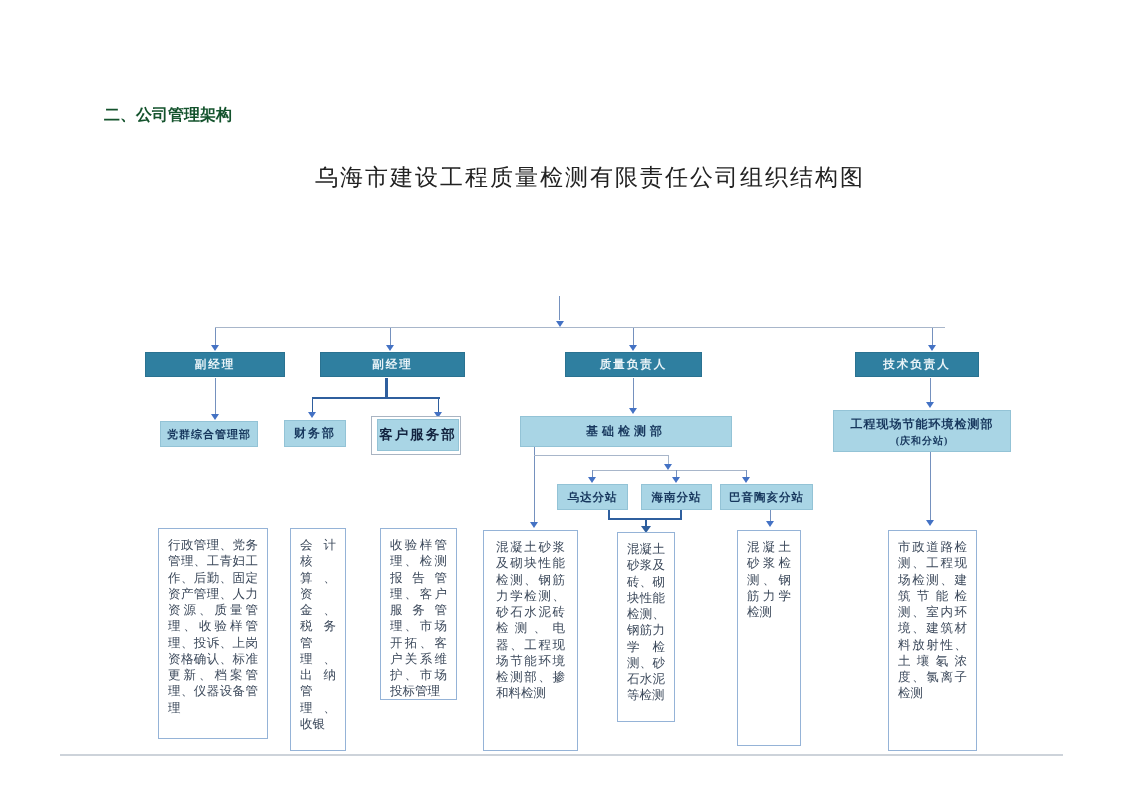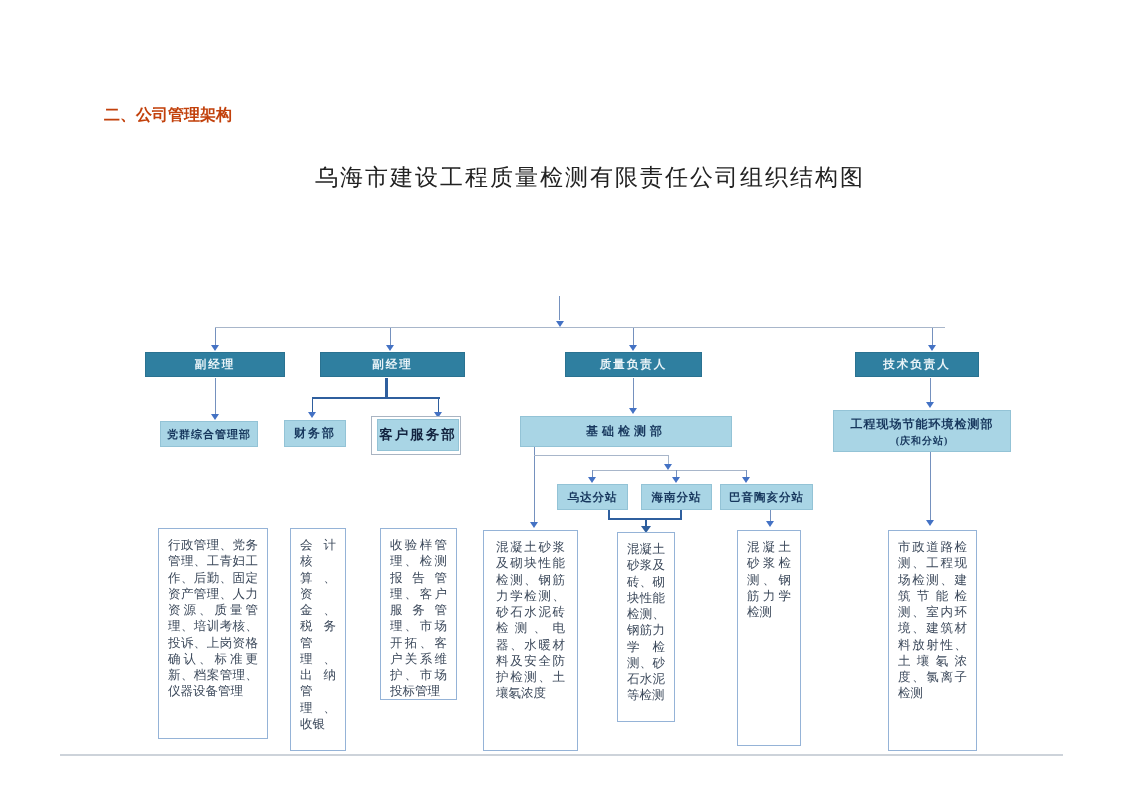--- a/index.html
+++ b/index.html
@@ -1,21 +1,21 @@
 <!DOCTYPE html>
 <html><head>
 <meta charset="utf-8">
 <style>
   html,body{margin:0;padding:0;background:#fff;}
   .page{position:relative;width:1122px;height:793px;background:#fff;overflow:hidden;
         font-family:"Liberation Serif", serif;}
   .abs{position:absolute;}
   
   .section-heading{font-family:"Liberation Sans", sans-serif;font-weight:bold;
-        font-size:16px;color:#c2410c;text-align:center;}
+        font-size:16px;color:#14532d;text-align:center;}
   .chart-title{font-size:23px;color:#222;text-align:center;letter-spacing:2px;}
   
   .bx{box-sizing:border-box;display:flex;align-items:center;justify-content:center;
       text-align:center;}
   .bx-top{background:#295B66;border:2px solid #163F49;color:#F2F7F8;
       font-size:12px;font-weight:bold;letter-spacing:1px;}
   .bx-l2{background:#2F7FA0;border:1px solid #2A7291;color:#EAF4F8;
       font-size:11.5px;font-weight:bold;letter-spacing:2px;}
   .bx-lb{background:#A9D5E5;border:1px solid #93C3D6;color:#17375D;
       font-weight:bold;}
@@ -107,23 +107,23 @@
   <div class="ln ln-strong" style="left:608px;top:510px;width:2px;height:10px;"></div>
   <div class="ln ln-strong" style="left:680px;top:510px;width:2px;height:10px;"></div>
   <div class="ln ln-strong" style="left:608px;top:518px;width:74px;height:2px;"></div>
   <div class="ln ln-strong" style="left:645px;top:520px;width:2px;height:7px;"></div>
   <div class="ar ar-strong" style="left:641px;top:526px;"></div>
   <div class="ln ln-med" style="left:770px;top:510px;width:1px;height:12px;"></div>
   <div class="ar" style="left:766px;top:521px;"></div>
   <div class="ln ln-med" style="left:930px;top:452px;width:1px;height:68px;"></div>
   <div class="ar" style="left:926px;top:520px;"></div>
 
-  <div class="abs duty" style="left:158px;top:528px;width:110px;height:211px;">行政管理、党务管理、工青妇工作、后勤、固定资产管理、人力资源、质量管理、培训考核、投诉、上岗资格确认、标准更新、档案管理、仪器设备管理</div>
+  <div class="abs duty" style="left:158px;top:528px;width:110px;height:211px;">行政管理、党务管理、工青妇工作、后勤、固定资产管理、人力资源、质量管理、收验样管理、投诉、上岗资格确认、标准更新、档案管理、仪器设备管理</div>
   <div class="abs duty" style="left:290px;top:528px;width:56px;height:223px;">会计核算、资金、税务管理、出纳管理、收银</div>
   <div class="abs duty" style="left:380px;top:528px;width:77px;height:172px;">收验样管理、检测报告管理、客户服务管理、市场开拓、客户关系维护、市场投标管理</div>
-  <div class="abs duty" style="left:483px;top:530px;width:95px;height:221px;padding:8px 12px;">混凝土砂浆及砌块性能检测、钢筋力学检测、砂石水泥砖检测、电器、水暖材料及安全防护检测、土壤氡浓度</div>
+  <div class="abs duty" style="left:483px;top:530px;width:95px;height:221px;padding:8px 12px;">混凝土砂浆及砌块性能检测、钢筋力学检测、砂石水泥砖检测、电器、工程现场节能环境检测部、掺和料检测</div>
   <div class="abs duty" style="left:617px;top:532px;width:58px;height:190px;">混凝土砂浆及砖、砌块性能检测、钢筋力学检测、砂石水泥等检测</div>
   <div class="abs duty" style="left:737px;top:530px;width:64px;height:216px;">混凝土砂浆检测、钢筋力学检测</div>
   <div class="abs duty" style="left:888px;top:530px;width:89px;height:221px;">市政道路检测、工程现场检测、建筑节能检测、室内环境、建筑材料放射性、土壤氡浓度、氯离子检测</div>
 
   <div class="divider" style="left:60px;top:754px;width:1003px;height:2px;"></div>
 
 </div>
 
 </body></html>

